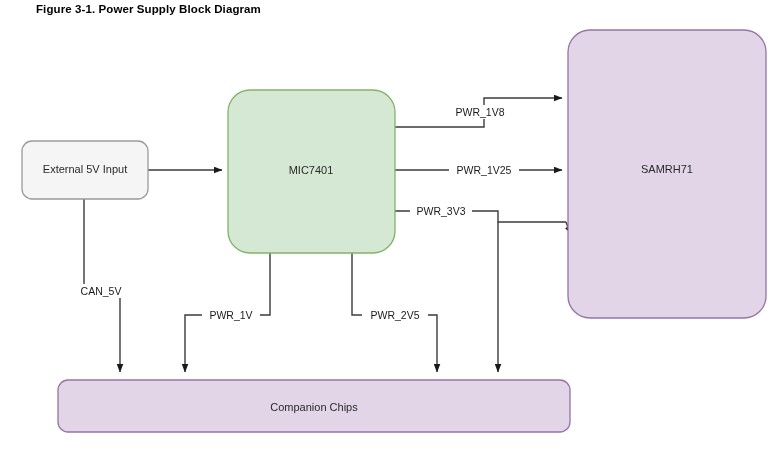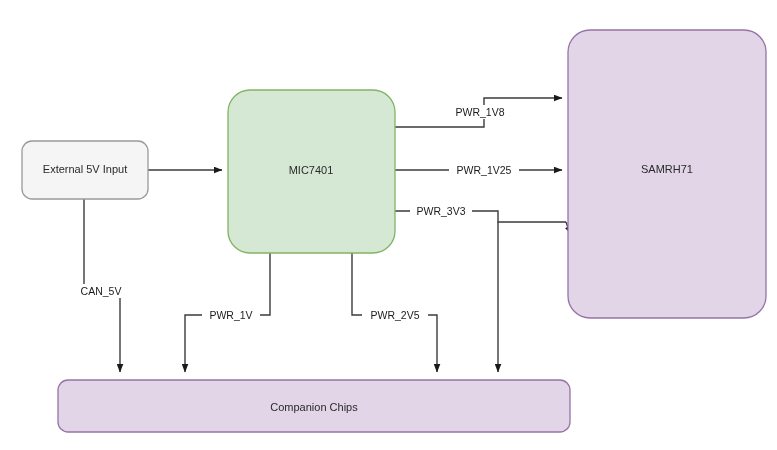--- a/index.html
+++ b/index.html
@@ -53,20 +53,21 @@
   }
   .label-bg {
     fill: #ffffff;
   }
 </style>
 </head>
 <body>
 
 <div id="page">
 
+  <div id="figure-title">Figure 3-1. Power Supply Block Diagram</div>
 
   <svg id="diagram-svg" viewBox="0 0 777 450">
 
     <defs>
       <marker id="arrowhead" markerWidth="9" markerHeight="7" refX="8.5" refY="3.5" orient="auto" markerUnits="userSpaceOnUse">
         <polygon points="0 0, 9 3.5, 0 7" fill="#1a1a1a"></polygon>
       </marker>
       <marker id="arrowhead-sm" markerWidth="7" markerHeight="6" refX="6.5" refY="3" orient="auto" markerUnits="userSpaceOnUse">
         <polygon points="0 0, 7 3, 0 6" fill="#1a1a1a"></polygon>
       </marker>

